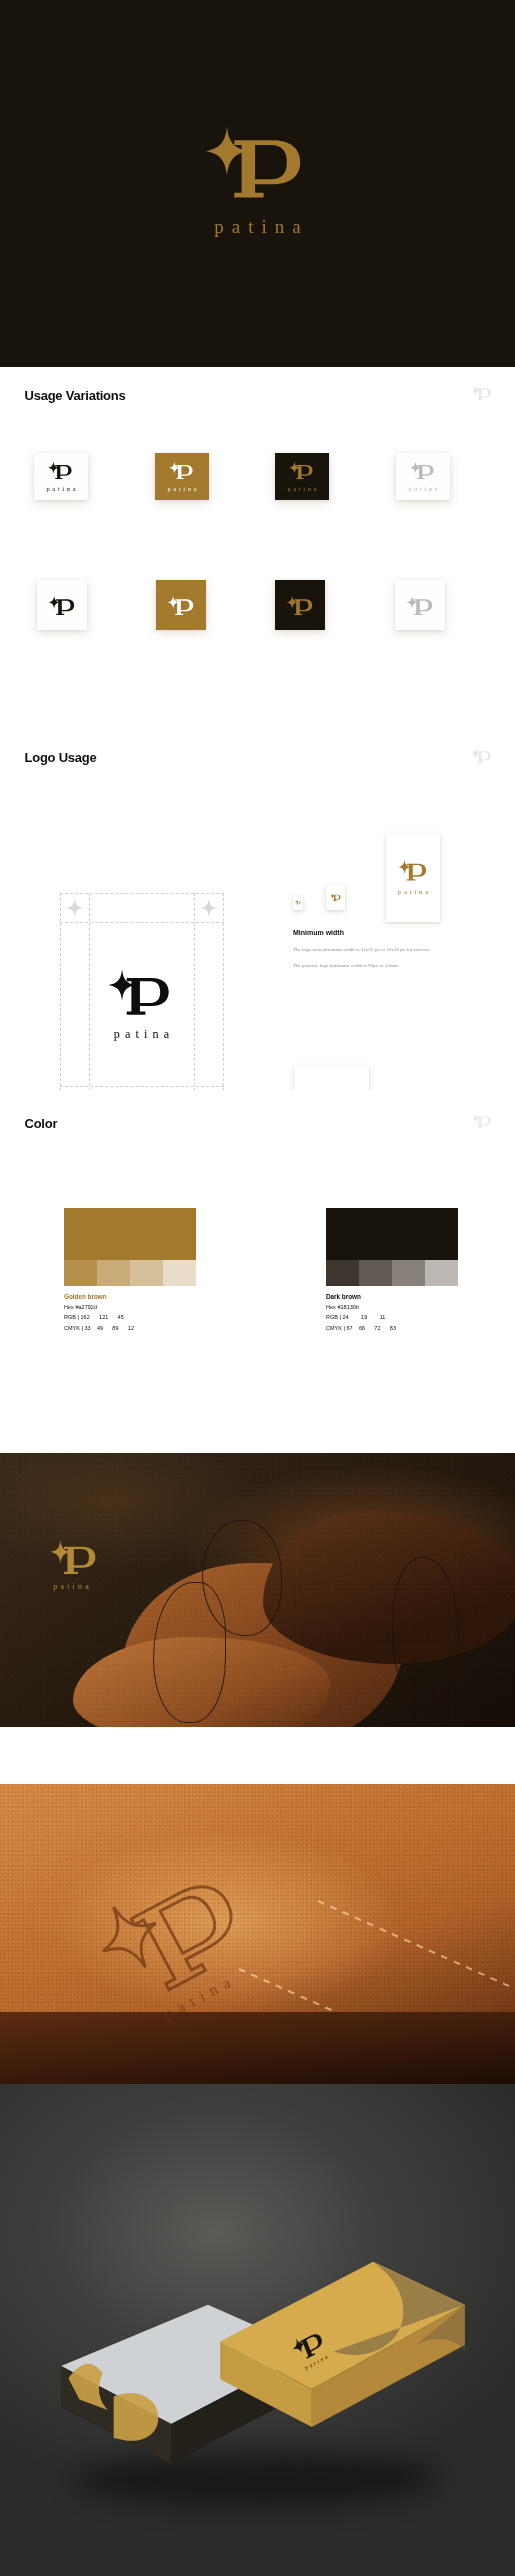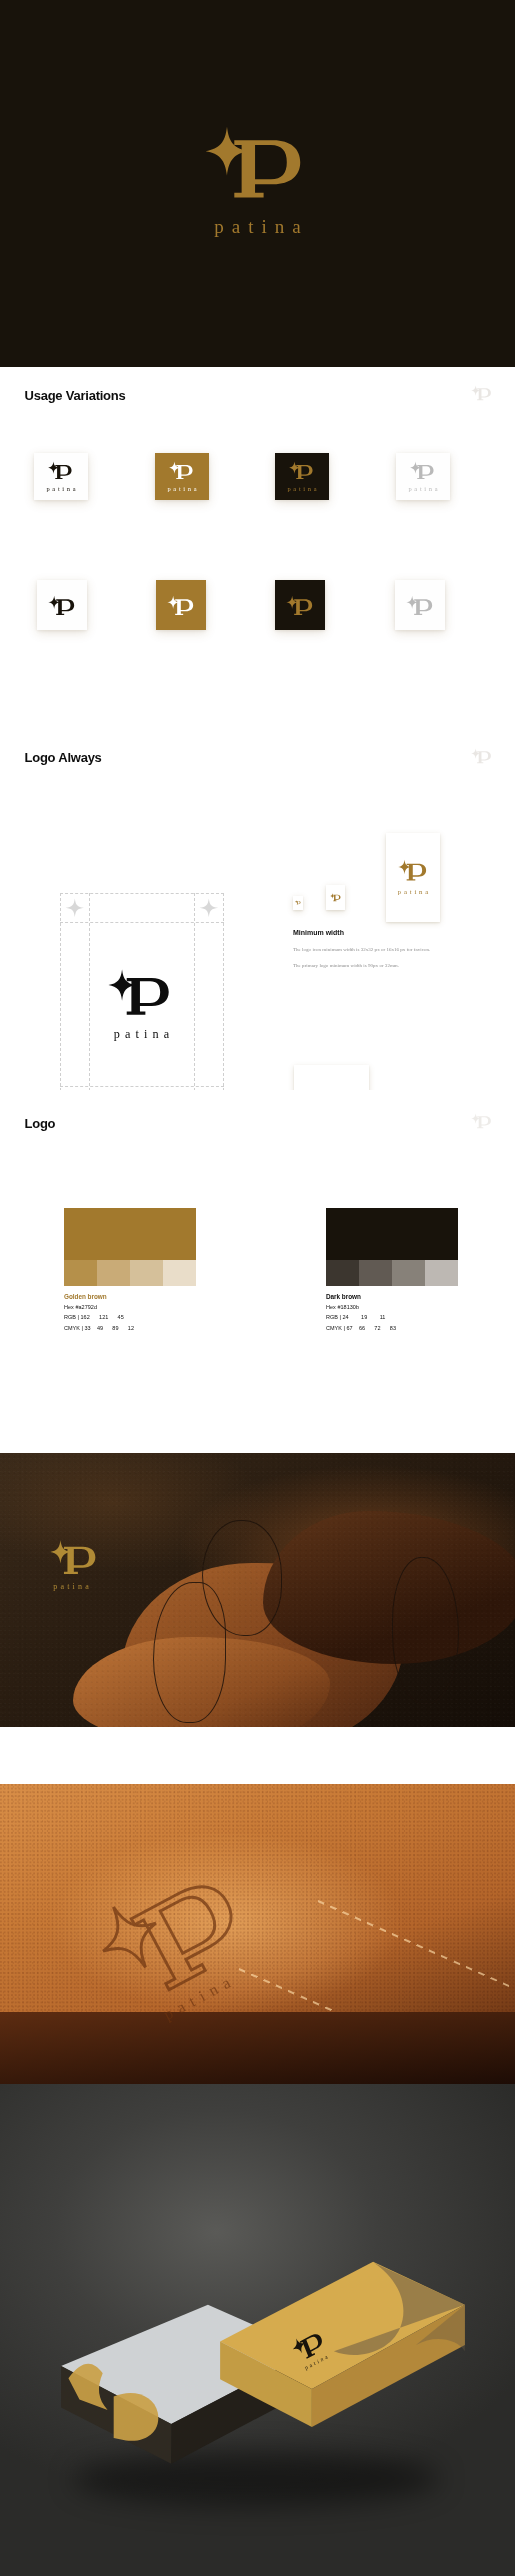--- a/index.html
+++ b/index.html
@@ -223,21 +223,21 @@
     <div class="card light" style="left:395px;top:213px;width:50px;height:50px;">
       <svg width="29" height="21" viewBox="0 0 172 126">
           <path d="M36 4 C39 30 48 40 71 44 C48 48 39 58 36 84 C33 58 24 48 1 44 C24 40 33 30 36 4 Z" fill="#b9b9b9"></path>
           <path d="M48 26 H112 C140 26 156 40 156 62 C156 84 140 98 112 98 H82 V112 H96 V120 H48 V112 H60 V34 H48 Z M82 34 V90 H108 C126 90 134 80 134 62 C134 44 126 34 108 34 Z" fill="#b9b9b9"></path>
         </svg>
     </div>
   </div>
 
   <div class="section" style="top:722px;height:367px;">
     <div class="sec-head">
-      <div class="sec-title" style="top:28px;">Logo Always</div>
+      <div class="sec-title" style="top:28px;">Logo Usage</div>
       <div class="sec-mark" style="top:26px;">
         <svg width="22" height="16" viewBox="0 0 172 126">
           <path d="M36 4 C39 30 48 40 71 44 C48 48 39 58 36 84 C33 58 24 48 1 44 C24 40 33 30 36 4 Z" fill="#b8b0a6"></path>
           <path d="M48 26 H112 C140 26 156 40 156 62 C156 84 140 98 112 98 H82 V112 H96 V120 H48 V112 H60 V34 H48 Z M82 34 V90 H108 C126 90 134 80 134 62 C134 44 126 34 108 34 Z" fill="#b8b0a6"></path>
         </svg>
       </div>
     </div>
 
     <div class="exclusion-box" style="left:60px;top:171px;width:164px;height:223px;">
       <div class="dash-v" style="left:0;top:0;height:223px;"></div>
@@ -319,21 +319,21 @@
     </div>
 
     <div style="position:absolute;left:293px;top:422px;">
       <div class="cap-title">Maximum width</div>
       <div class="cap-body" style="margin-top:8.6px;">There is no maximum size defined for this logo.</div>
     </div>
   </div>
 
   <div class="section" style="top:1090px;height:306px;">
     <div class="sec-head">
-      <div class="sec-title" style="top:26px;">Logo</div>
+      <div class="sec-title" style="top:26px;">Color</div>
       <div class="sec-mark" style="top:23px;">
         <svg width="22" height="16" viewBox="0 0 172 126">
           <path d="M36 4 C39 30 48 40 71 44 C48 48 39 58 36 84 C33 58 24 48 1 44 C24 40 33 30 36 4 Z" fill="#c5bfb6"></path>
           <path d="M48 26 H112 C140 26 156 40 156 62 C156 84 140 98 112 98 H82 V112 H96 V120 H48 V112 H60 V34 H48 Z M82 34 V90 H108 C126 90 134 80 134 62 C134 44 126 34 108 34 Z" fill="#c5bfb6"></path>
         </svg>
       </div>
     </div>
 
     <div class="swatch-wrap" style="left:64px;top:118px;width:132px;">
       <div class="swatch-main" style="height:52px;background:#a2792d;"></div>

